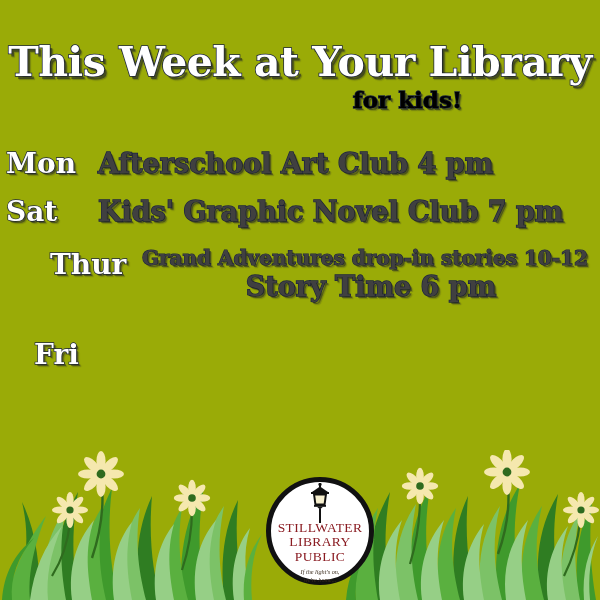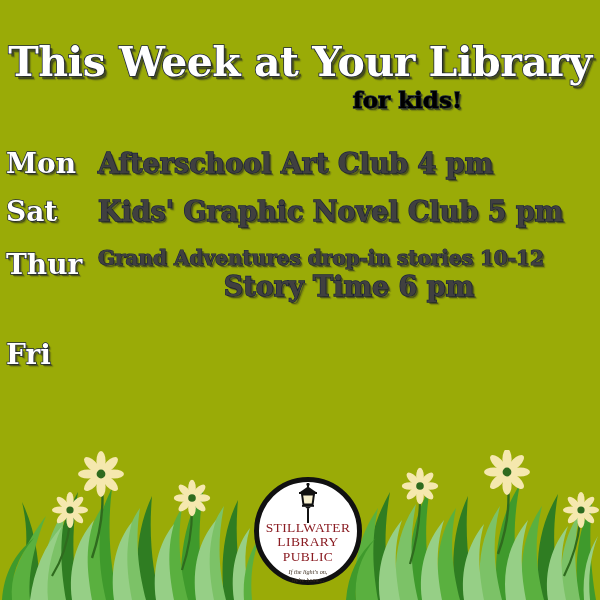--- a/index.html
+++ b/index.html
@@ -107,42 +107,42 @@
     paint-order: stroke fill;
     text-shadow:
       2px 2px 0 rgba(30,32,40,0.50),
       3px 3px 1px rgba(30,32,40,0.25);
   }
   .event-line.size-lg { font-size: 27px; }
   .event-line.size-sm { font-size: 20px; -webkit-text-stroke: 1.2px #1b2340; }
 
   .row-mon  { height: 48px; }
   .row-wed  { height: 50px; }
-  .row-thur { height: 86px; }
-  .row-fri  { height: 80px; }
+  .row-thur { height: 86px; padding-left: 44px; }
+  .row-fri  { height: 80px; padding-left: 28px; }
   .row-thur .day-label { padding-top: 3px; }
   .row-fri  .day-label { padding-top: 7px; }
   .row-fri  .events    { padding-top: 6px; }
   .row-fri  .event-line + .event-line { margin-top: 8px; }
   .row-thur .event-line + .event-line { margin-top: 5px; text-align: center; }
 
   
   .scenery {
     position: absolute;
     left: 0;
     bottom: 0;
     width: 600px;
     height: 150px;
   }
   .scenery svg { display: block; }
 
   
   .logo {
     position: absolute;
-    left: 254px;
+    left: 266px;
     top: 477px;
     width: 108px;
     height: 108px;
   }
   .logo-disc {
     position: absolute;
     inset: 0;
     border-radius: 50%;
     background: #ffffff;
     border: 5px solid #111111;
@@ -201,21 +201,21 @@
     <div class="sched-row row-mon">
       <div class="day-label">Mon</div>
       <div class="events">
         <div class="event-line size-lg">Afterschool Art Club 4 pm</div>
       </div>
     </div>
 
     <div class="sched-row row-wed">
       <div class="day-label">Sat</div>
       <div class="events">
-        <div class="event-line size-lg">Kids' Graphic Novel Club 5 pm</div>
+        <div class="event-line size-lg">Kids' Graphic Novel Club 7 pm</div>
       </div>
     </div>
 
     <div class="sched-row row-thur">
       <div class="day-label">Thur</div>
       <div class="events">
         <div class="event-line size-sm">Grand Adventures drop-in stories 10-12</div>
         <div class="event-line size-lg">Story Time 6 pm</div>
       </div>
     </div>

